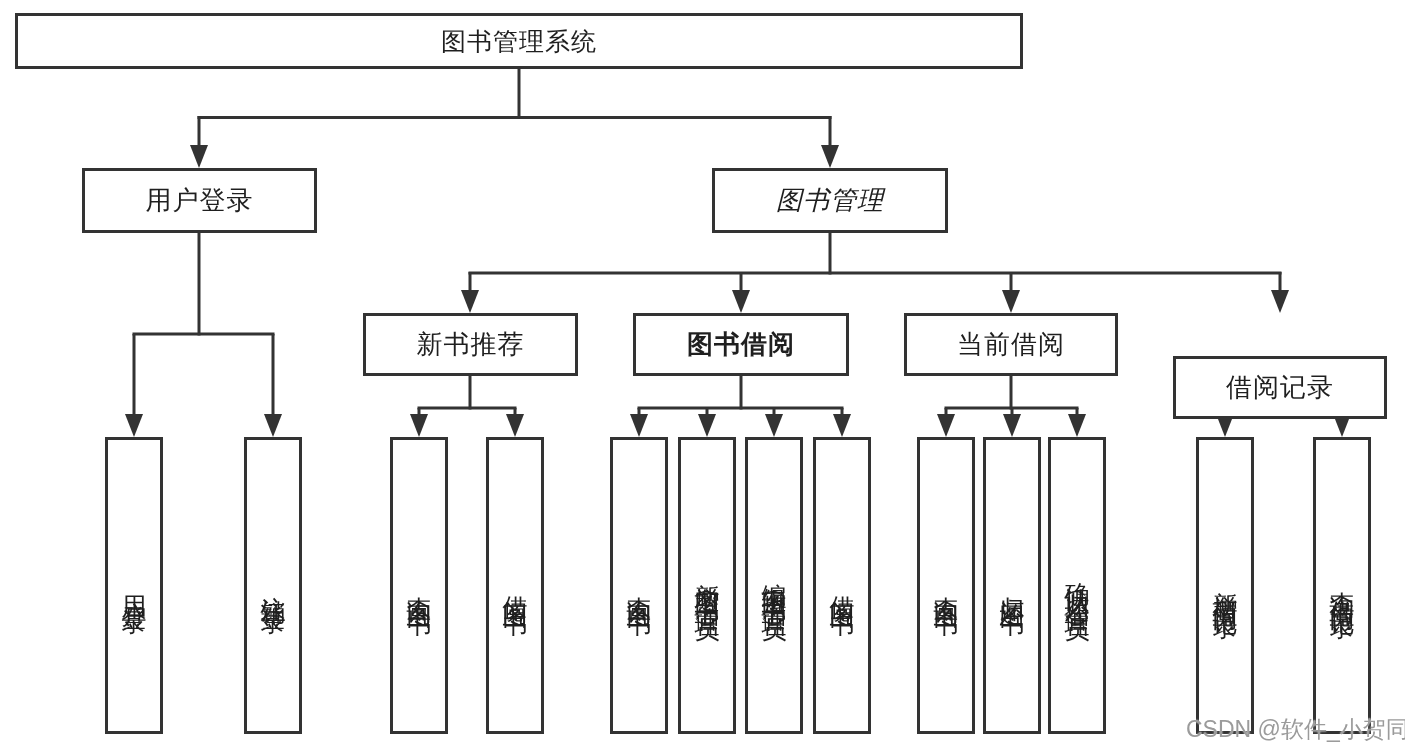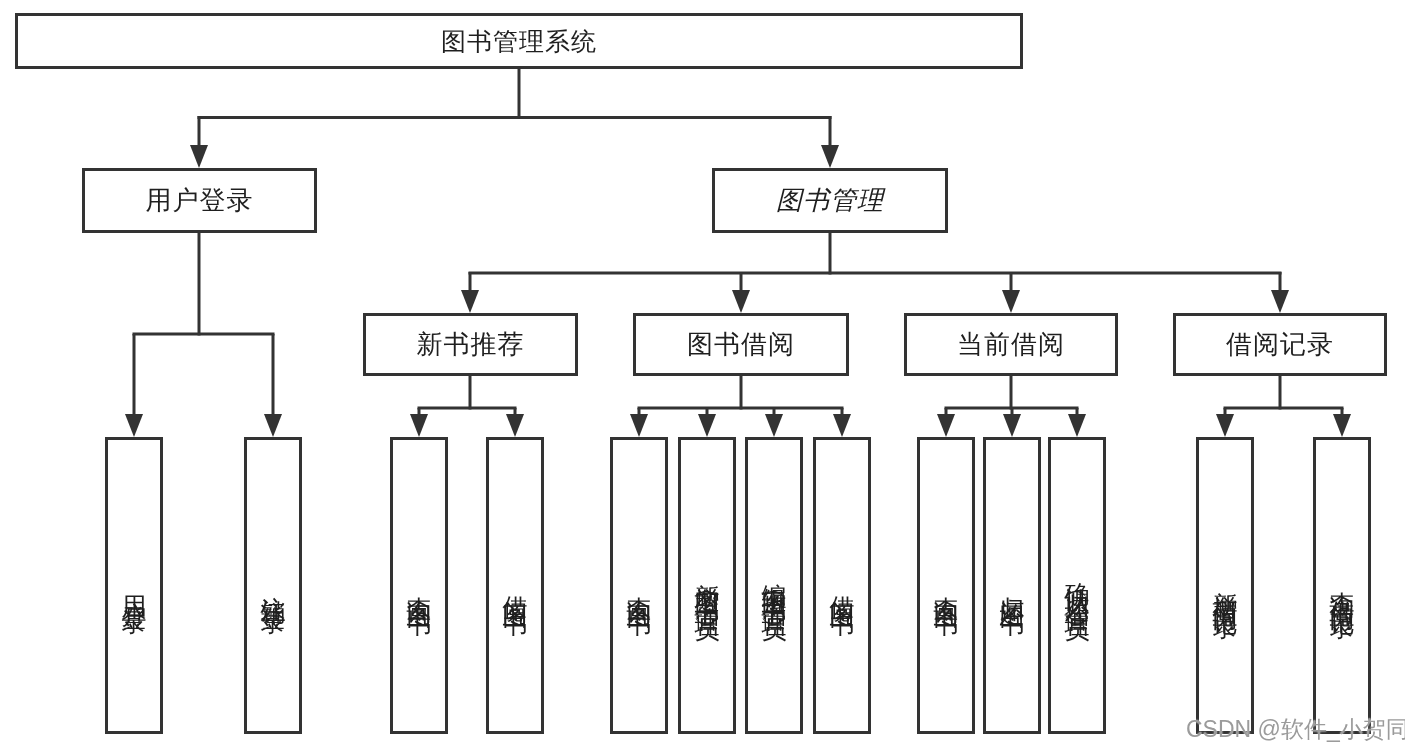--- a/index.html
+++ b/index.html
@@ -41,23 +41,23 @@
     letter-spacing: 5px;
     color: #1f1f1f;
     line-height: 1;
   }
   
   .root            { left: 15px;   top: 13px;  width: 1008px; height: 56px; }
   .n-user-login    { left: 82px;   top: 168px; width: 235px;  height: 65px; }
   .n-book-mgmt     { left: 712px;  top: 168px; width: 236px;  height: 65px; font-style: italic; }
   .lvl3            { top: 313px; height: 63px; text-align: right; }
   .n-new-book      { left: 363px;  width: 215px; }
-  .n-book-borrow   { left: 633px;  width: 216px; }
+  .n-book-borrow   { left: 633px;  width: 216px; font-weight: bold; }
   .n-cur-borrow    { left: 904px;  width: 214px; }
-  .n-borrow-rec    { left: 1173px; width: 214px; }
+  .n-borrow-rec    { left: 1173px; width: 214px; margin-top: 43px; }
   .leaf            { top: 437px; height: 297px; width: 58px; }
   .l-login         { left: 105px; }
   .l-logout        { left: 244px; }
   .l-rec-query     { left: 390px; }
   .l-rec-borrow    { left: 486px; }
   .l-bb-query      { left: 610px; }
   .l-bb-add        { left: 678px; }
   .l-bb-edit       { left: 745px; }
   .l-bb-borrow     { left: 813px; }
   .l-cb-query      { left: 917px; }

